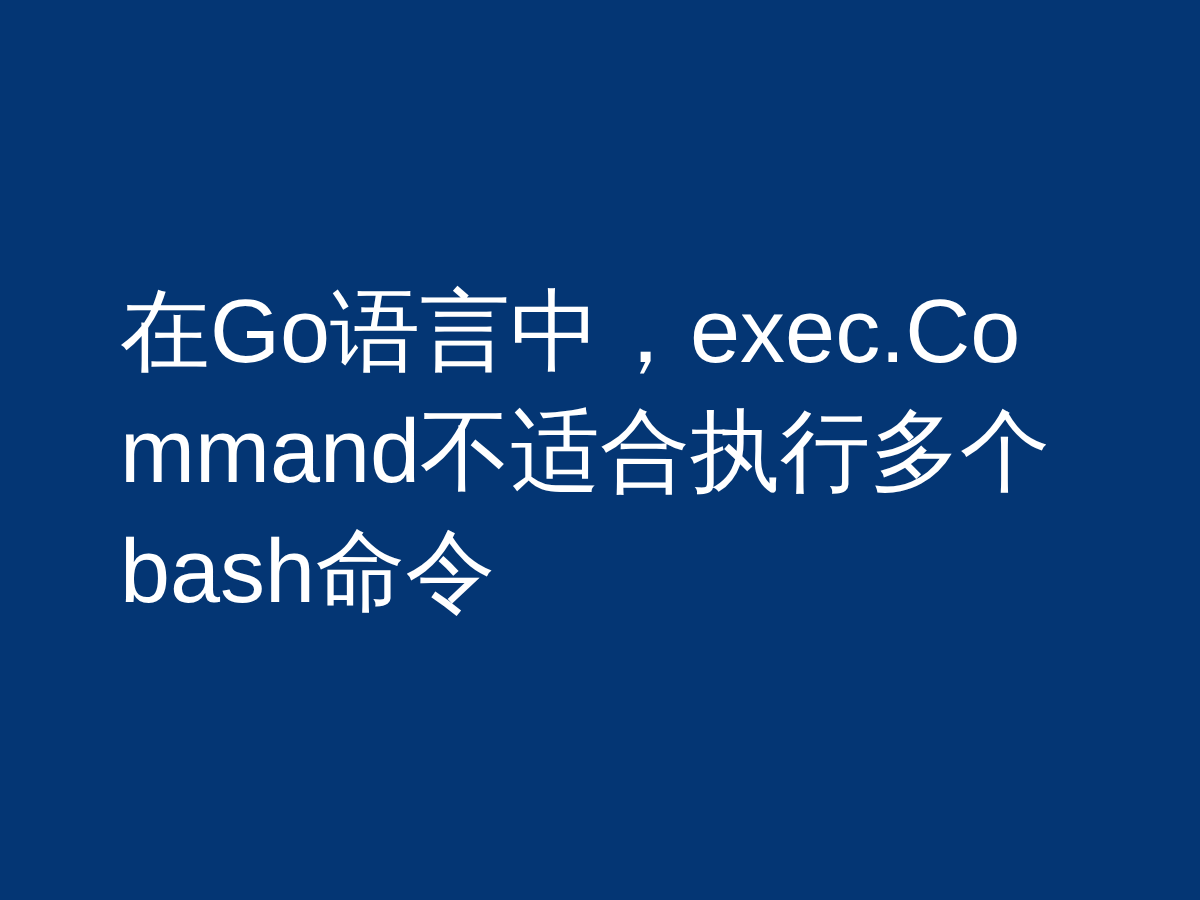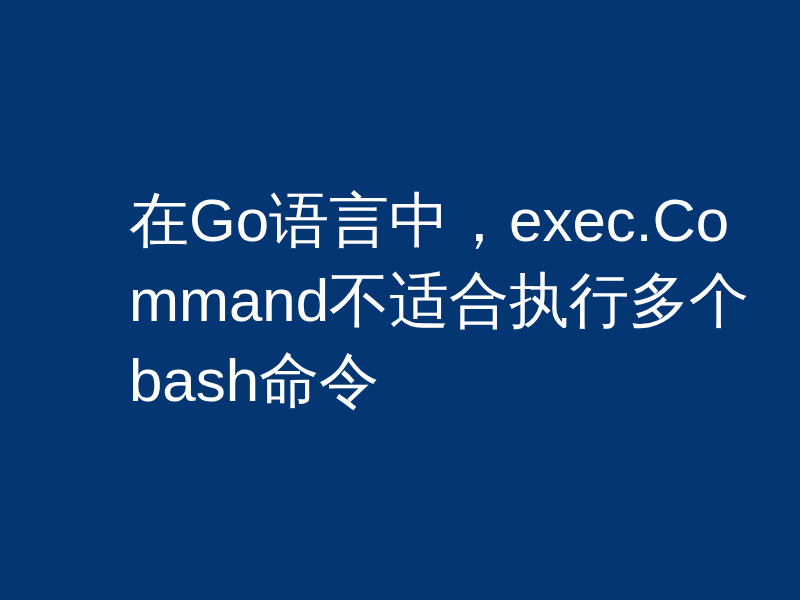--- a/index.html
+++ b/index.html
@@ -15,21 +15,21 @@
   }
 
   #title-card {
     position: relative;
     box-sizing: border-box;
     width: 800px;
     height: 600px;
     background: #043674;
     display: flex;
     align-items: center;
-    justify-content: center;
+    justify-content: flex-start;
   }
 
   #title-block {
     box-sizing: border-box;
     width: 622px;
     margin-left: 80px;
     margin-top: 2px;
   }
 
   #title-text {

